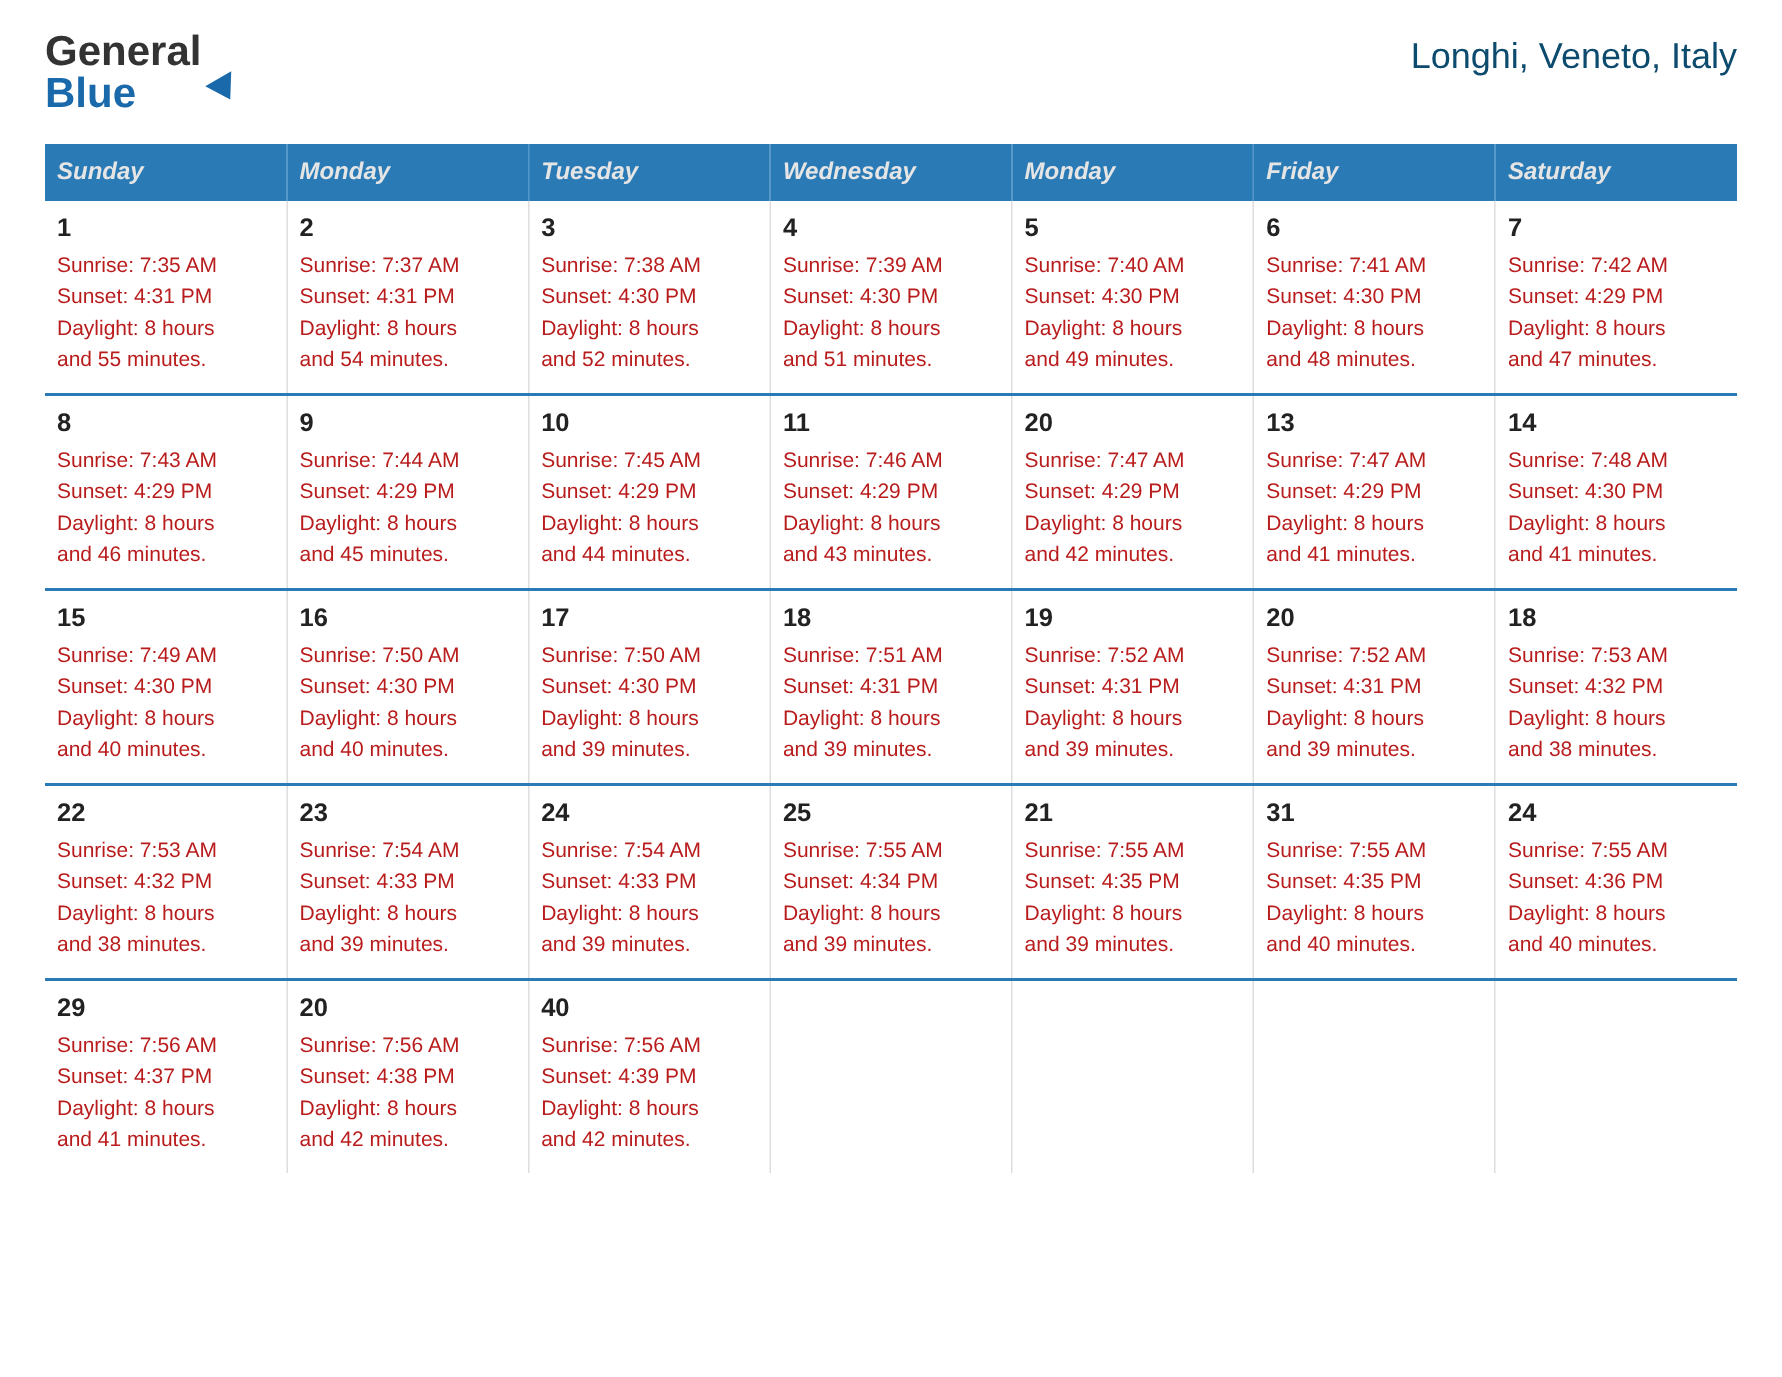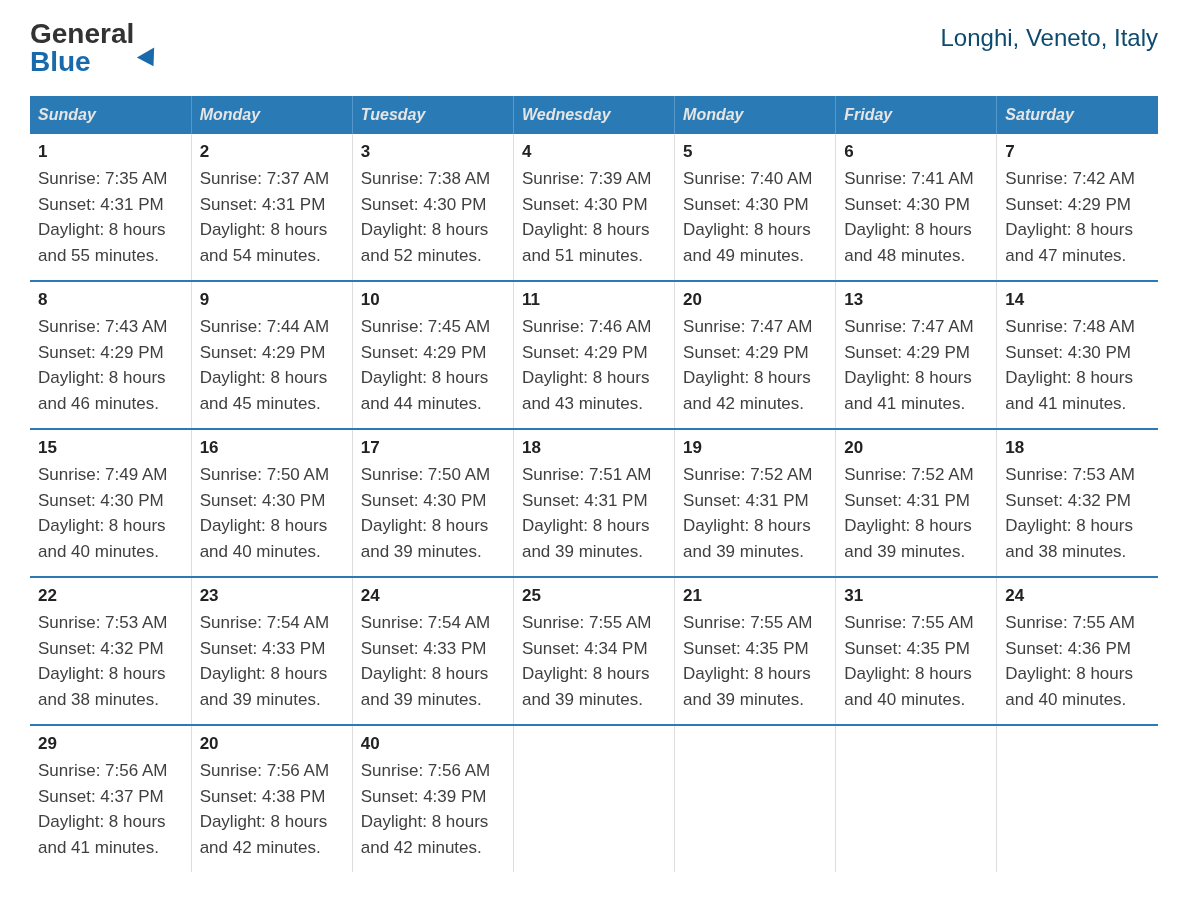--- a/index.html
+++ b/index.html
@@ -94,23 +94,23 @@
       border-right: none;
     }
     .day-number {
       font-size: 17px;
       font-weight: bold;
       color: #222;
       display: block;
       margin-bottom: 4px;
     }
     .day-info {
-      font-size: 17px;
+      font-size: 14px;
       line-height: 1.5;
-      color: #404040;
+      color: #b91c1c;
     }
     tbody tr:last-child {
       border-bottom: none;
     }
     tbody tr td.empty {
       background: #fff;
     }
   </style>
 </head>
 <body>

